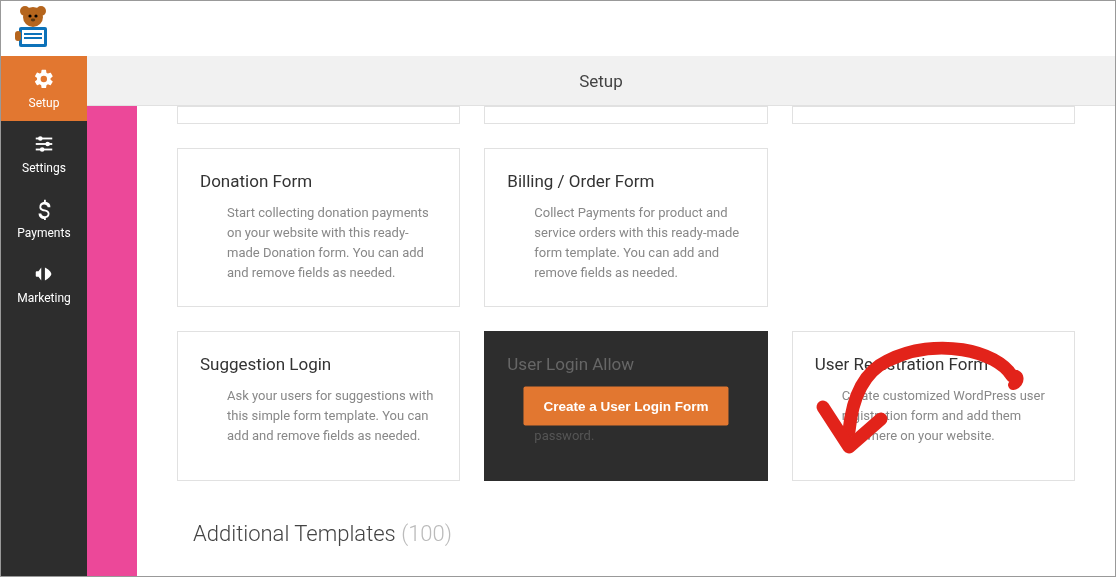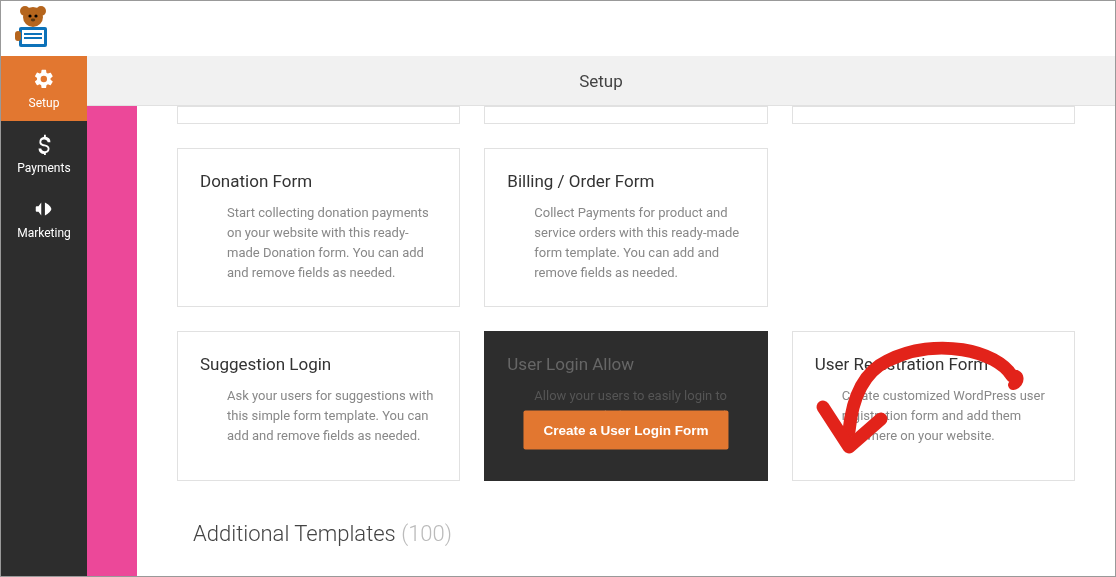--- a/index.html
+++ b/index.html
@@ -24,21 +24,21 @@
   .templates-grid { padding: 0 40px; display: grid; grid-template-columns: repeat(3, 1fr); gap: 24px; }
   .placeholder-card { border: 1px solid #e1e1e1; height: 18px; }
 
   .card { border: 1px solid #e1e1e1; padding: 22px 22px; min-height: 150px; position: relative; background: #fff; }
   .card h3 { font-size: 17px; font-weight: 400; color: #333; margin-bottom: 12px; }
   .card p { font-size: 13px; color: #888; line-height: 1.55; margin-left: 27px; }
 
   .card.highlight { background: #2d2d2d; border-color: #2d2d2d; }
   .card.highlight h3 { color: #666; }
   .card.highlight p { color: #555; }
-  .create-btn { position: absolute; top: 50%; left: 50%; transform: translate(-50%, -50%); background: #e27730; color: #fff; border: none; padding: 12px 20px; font-size: 13.5px; font-weight: 600; cursor: pointer; border-radius: 2px; white-space: nowrap; margin-top: 24px; }
+  .create-btn { position: absolute; top: 50%; left: 50%; transform: translate(-50%, -50%); background: #e27730; color: #fff; border: none; padding: 12px 20px; font-size: 13.5px; font-weight: 600; cursor: pointer; border-radius: 2px; white-space: nowrap; }
 
   .section-title { padding: 40px 56px 0; font-size: 22px; font-weight: 300; color: #444; }
   .section-title .count { color: #bbb; }
 
   .arrow-overlay { position: absolute; pointer-events: none; z-index: 50; }
 </style>
 </head>
 <body>
 
 <div class="app-frame">
@@ -64,20 +64,33 @@
   <div class="body-wrap">
 
     <nav class="sidebar">
       <div class="sidebar-item active">
         <span class="icon">
           <svg viewBox="0 0 24 24" width="22" height="22">
               <path d="M19.14,12.94a7.07,7.07,0,0,0,.05-.94,7.07,7.07,0,0,0-.05-.94l2.11-1.65a.5.5,0,0,0,.12-.64l-2-3.46a.5.5,0,0,0-.61-.22l-2.49,1a7,7,0,0,0-1.62-.94l-.38-2.65A.5.5,0,0,0,13.8,2H9.8a.5.5,0,0,0-.49.42L8.93,5.07a7,7,0,0,0-1.62.94l-2.49-1a.5.5,0,0,0-.61.22l-2,3.46a.5.5,0,0,0,.12.64L4.44,11a7.07,7.07,0,0,0-.05.94,7.07,7.07,0,0,0,.05.94L2.33,14.53a.5.5,0,0,0-.12.64l2,3.46a.5.5,0,0,0,.61.22l2.49-1a7,7,0,0,0,1.62.94l.38,2.65a.5.5,0,0,0,.49.42h4a.5.5,0,0,0,.49-.42l.38-2.65a7,7,0,0,0,1.62-.94l2.49,1a.5.5,0,0,0,.61-.22l2-3.46a.5.5,0,0,0-.12-.64ZM11.8,15.5A3.5,3.5,0,1,1,15.3,12,3.5,3.5,0,0,1,11.8,15.5Z"></path>
             </svg>
         </span>
         <span>Setup</span>
+      </div>
+      <div class="sidebar-item">
+        <span class="icon">
+          <svg viewBox="0 0 24 24" width="22" height="22">
+              <rect x="3" y="5" width="18" height="2"></rect>
+              <circle cx="8" cy="6" r="2.5"></circle>
+              <rect x="3" y="11" width="18" height="2"></rect>
+              <circle cx="16" cy="12" r="2.5"></circle>
+              <rect x="3" y="17" width="18" height="2"></rect>
+              <circle cx="10" cy="18" r="2.5"></circle>
+            </svg>
+        </span>
+        <span>Settings</span>
       </div>
       <div class="sidebar-item">
         <span class="icon">
           <svg viewBox="0 0 24 24" width="22" height="22">
               <path d="M12 2v2.07A6 6 0 0 0 7 10c0 3 3 4 5 4.5s4 1 4 2.5a3 3 0 0 1-3 3 4 4 0 0 1-4-3H6a6 6 0 0 0 6 5.93V24h2v-2.07A5 5 0 0 0 18 17c0-3-3-4-5-4.5s-4-1-4-2.5A3 3 0 0 1 12 7a4 4 0 0 1 4 3h3A6 6 0 0 0 14 4.07V2z"></path>
             </svg>
         </span>
         <span>Payments</span>
       </div>
       <div class="sidebar-item">

